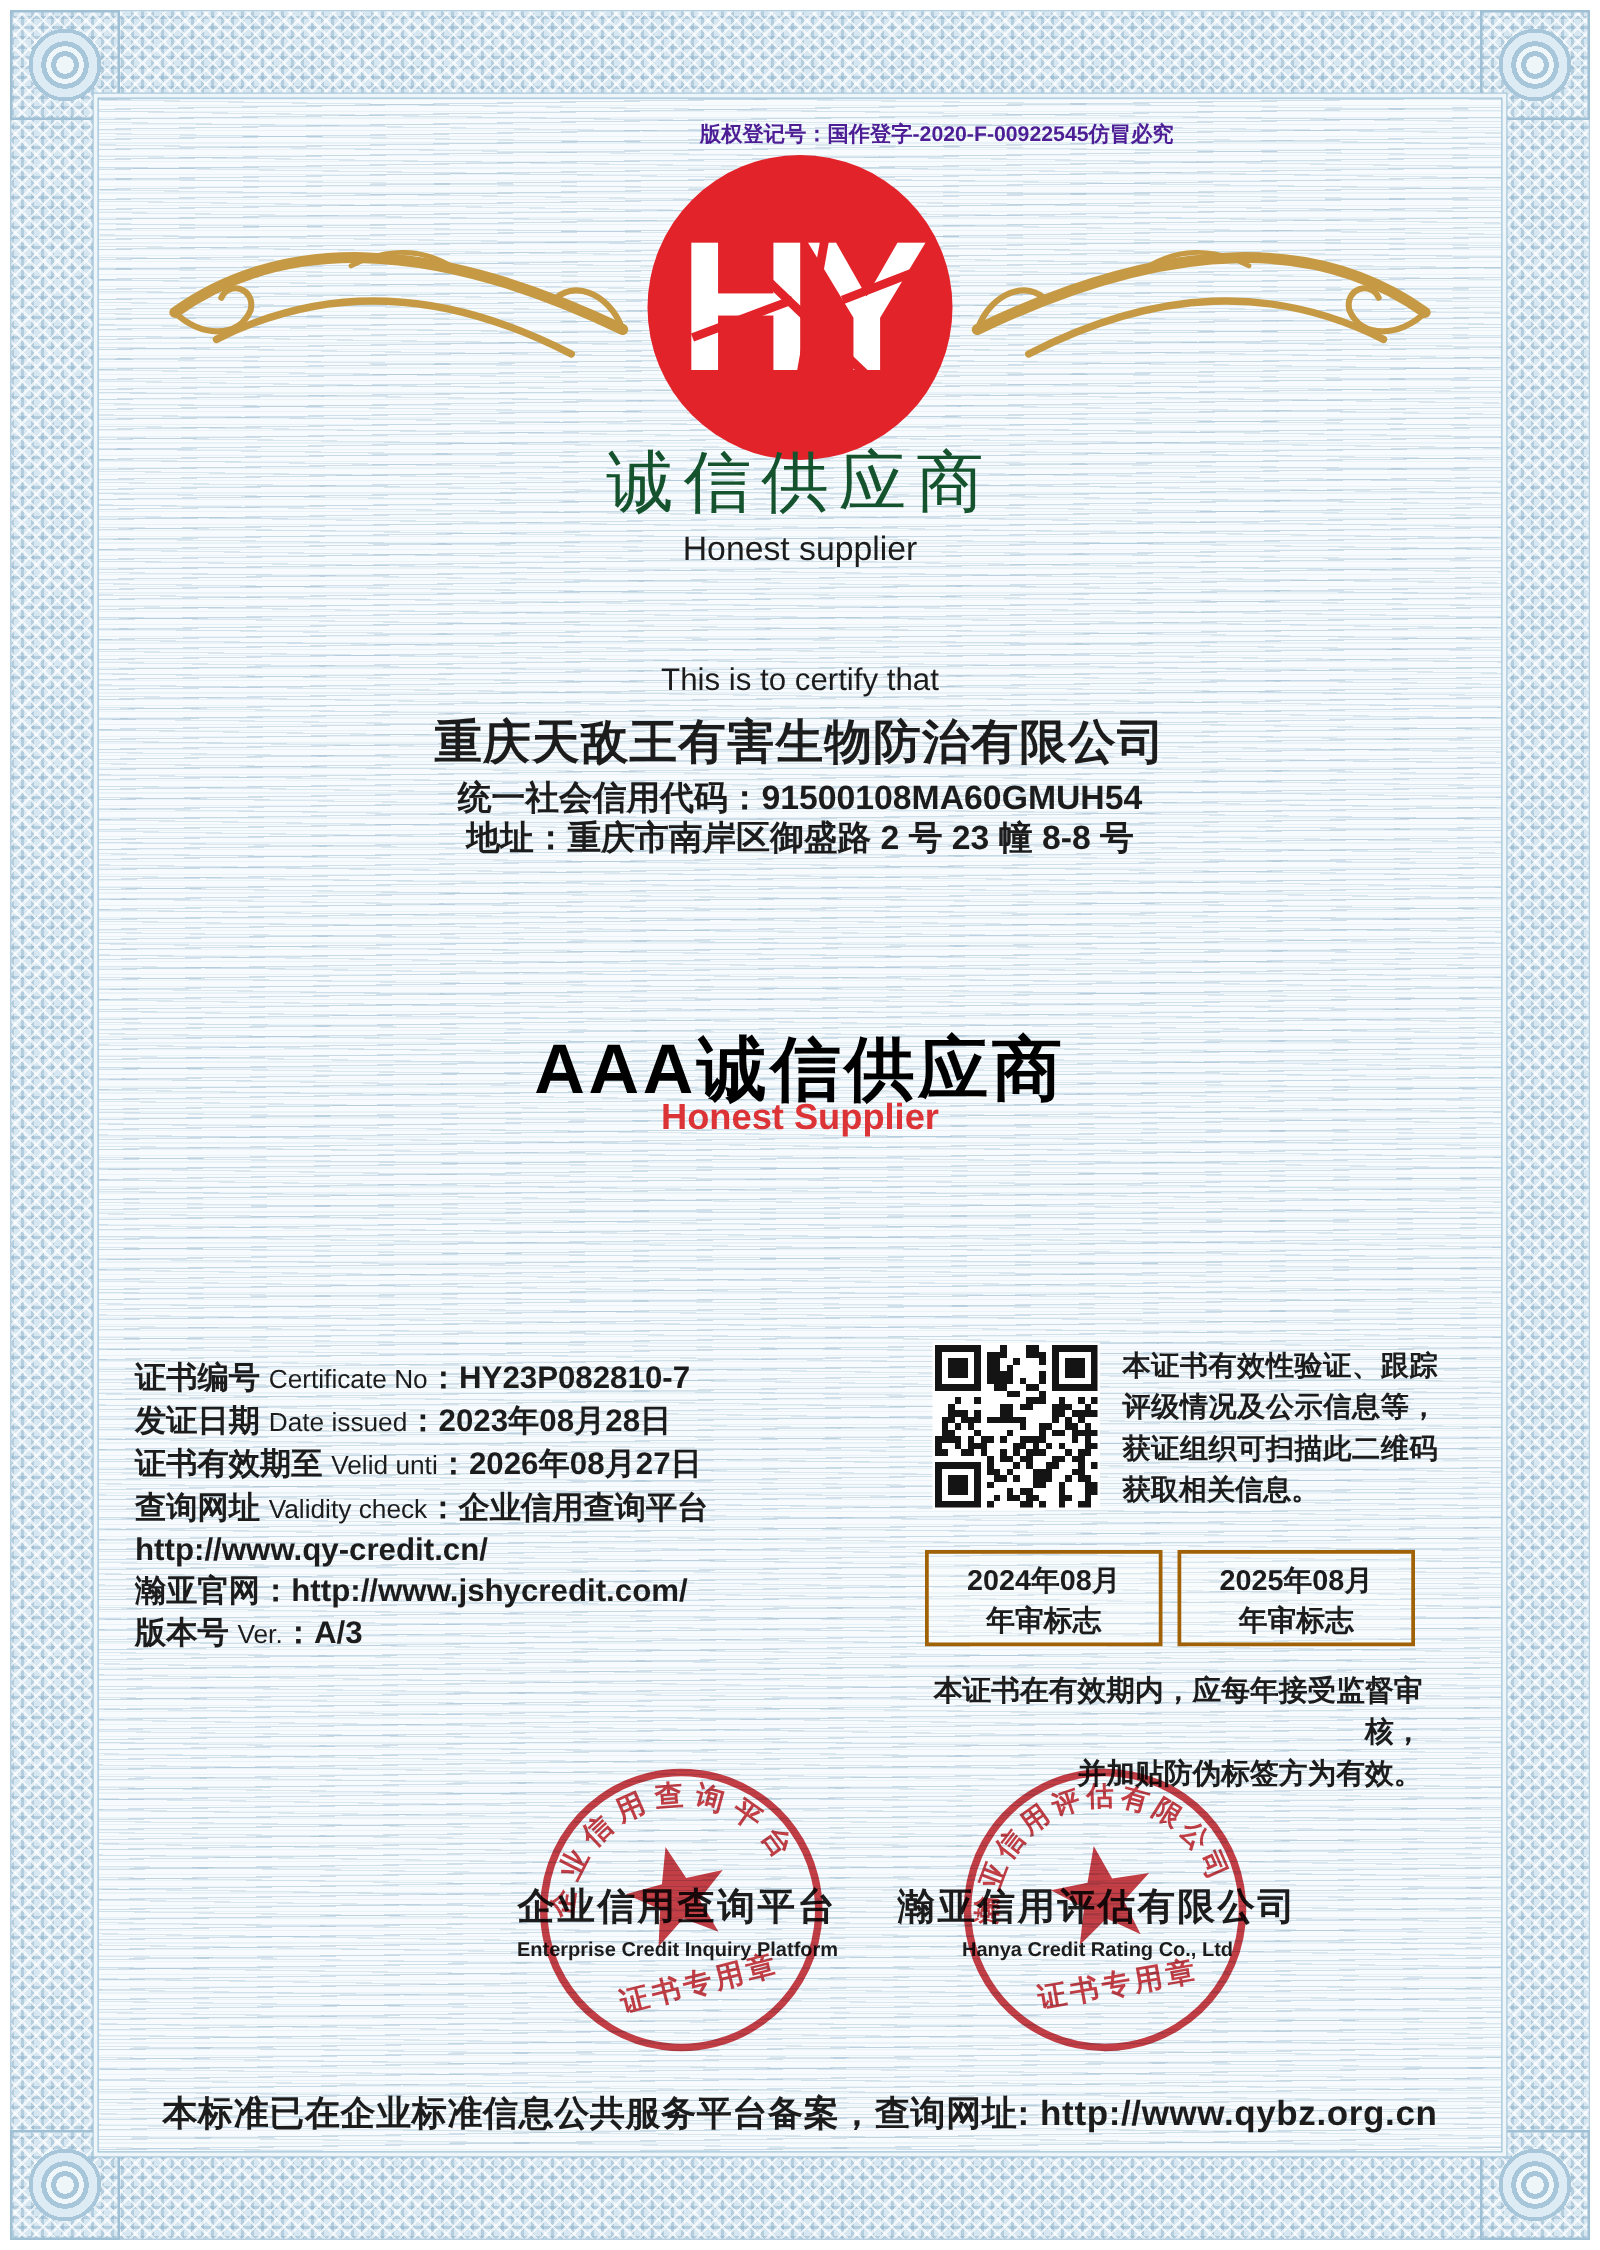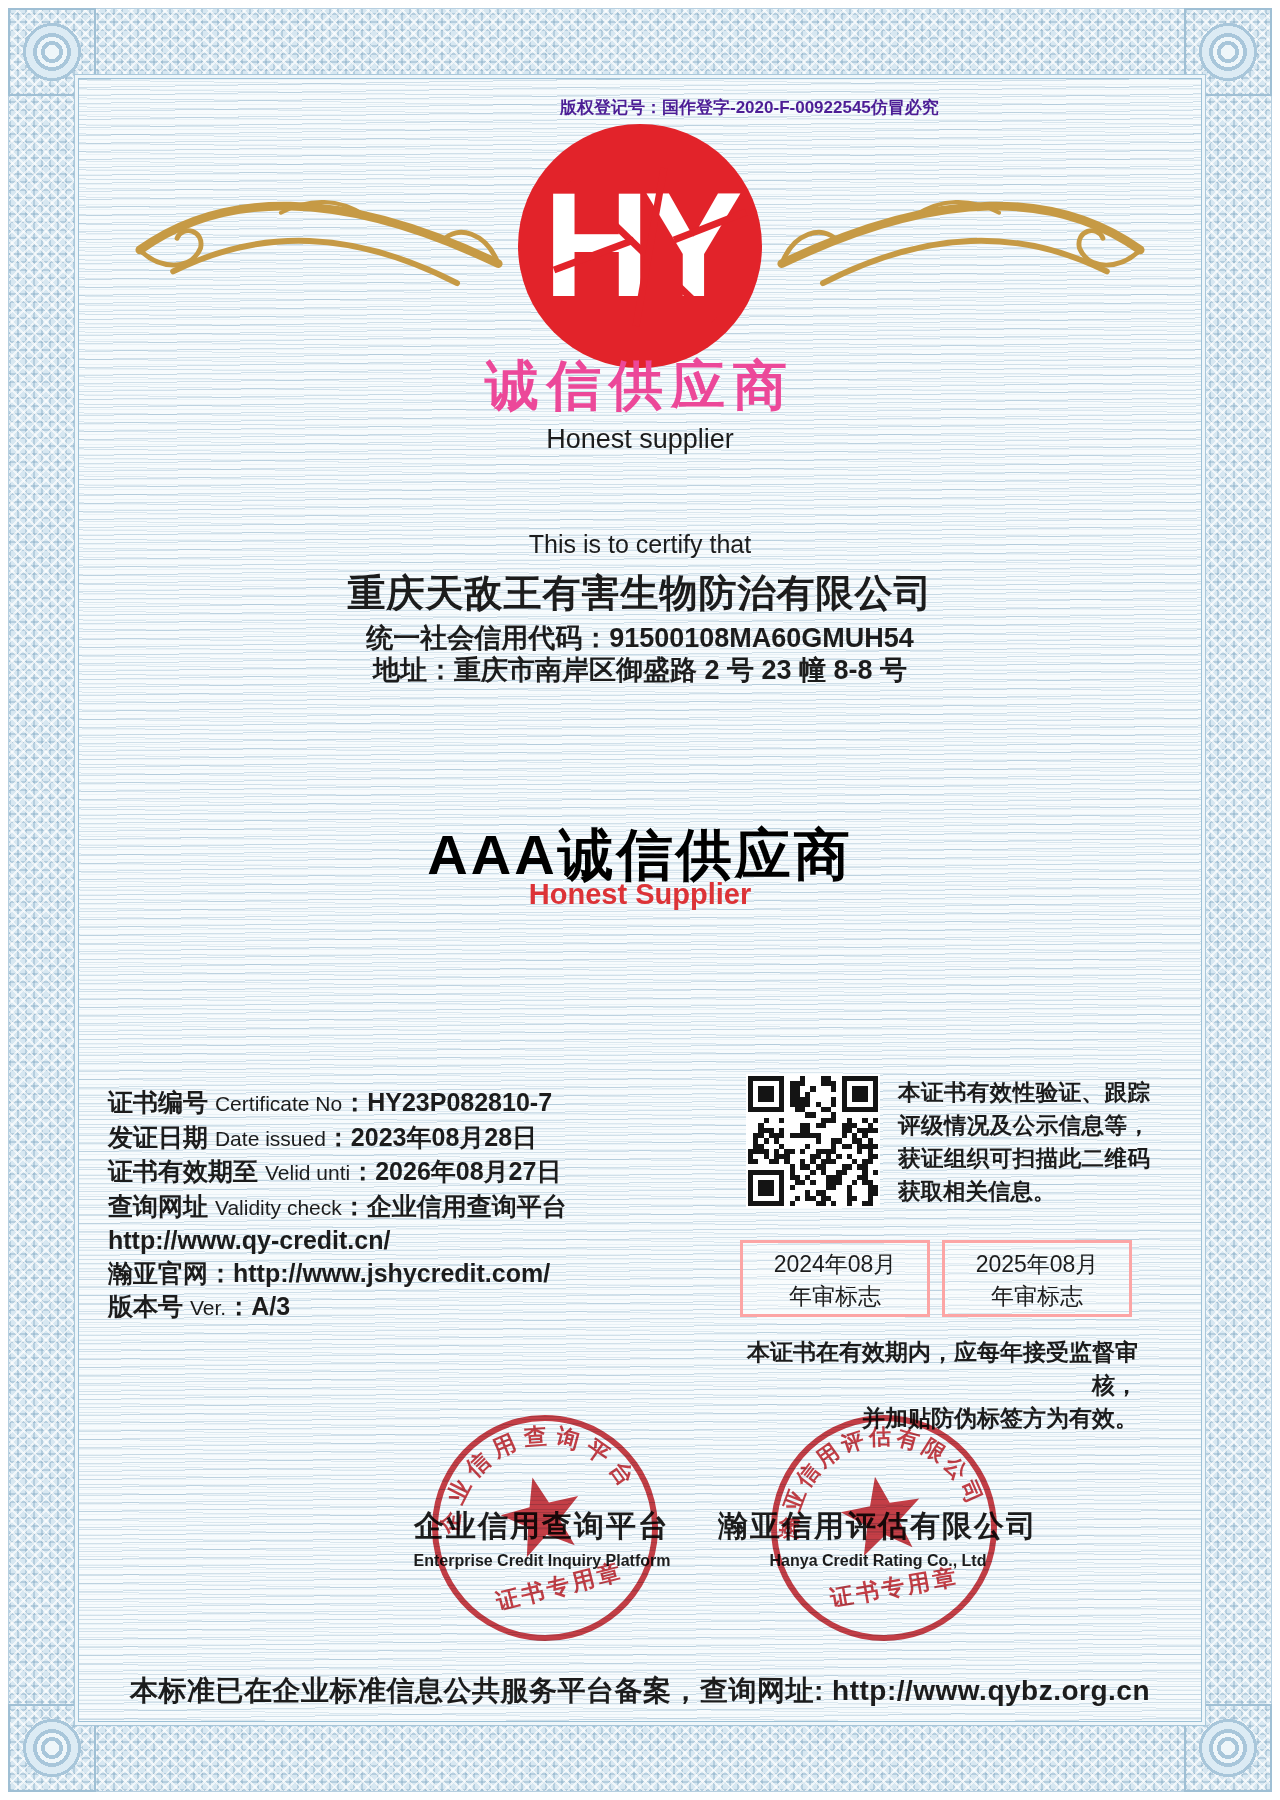--- a/index.html
+++ b/index.html
@@ -43,43 +43,43 @@
   .abs { position:absolute; }
   .ctr { left:0; width:1280px; text-align:center; }
 
   .copyright { top:96px; left:560px; font-size:17px; font-weight:600; color:#4c1d95; }
 
   .logo-wrap { top:120px; left:514px; width:252px; height:252px; }
   .flourish { top:172px; width:372px; height:150px; }
   .flourish.left { left:134px; }
   .flourish.right { right:134px; transform:scaleX(-1); }
 
-  .title-cn { top:350px; font-size:54px; font-weight:700; letter-spacing:8px; color:#ec4899; }
+  .title-cn { top:350px; font-size:54px; font-weight:400; letter-spacing:8px; color:#14532d; }
   .title-en { top:424px; font-size:27px; font-weight:500; }
   .certify-cn { top:488px; font-size:31px; font-weight:600; letter-spacing:4px; }
   .certify-en { top:530px; font-size:25px; font-weight:500; }
   .company    { top:568px; font-size:38px; font-weight:800; letter-spacing:1px; }
   .credit     { top:620px; font-size:27px; font-weight:600; }
   .address    { top:652px; font-size:27px; font-weight:600;text-align:center; }
 
   .rating-cn { top:818px; font-size:56px; font-weight:700; letter-spacing:3px; }
   .rating-en { top:878px; font-size:29px; font-weight:600; }
 
   .details { top:1086px; left:108px; width:580px; font-size:25px; }
   .d-line { line-height:32.6px; white-space:nowrap; }
   .lbl-cn { font-weight:600; }
   .lbl-en { font-size:21px; font-weight:500; }
   .val { font-weight:600; }
 
   .qr-box { top:1074px; left:746px; width:134px; height:134px; background:#fff; padding:2px; box-sizing:border-box; }
   .qr-box svg { width:100%; height:100%; display:block; }
   .qr-note { top:1076px; left:898px; width:252px; font-size:22.5px; line-height:33px; font-weight:600; text-align:justify; }
 
-  .audit-box { top:1240px; width:190px; height:77px; border:3px solid #fca5a5; box-sizing:border-box;
-               text-align:center; font-size:23px; font-weight:400; line-height:32px; padding-top:5px; background:rgba(255,255,255,.25); }
+  .audit-box { top:1240px; width:190px; height:77px; border:3px solid #a16207; box-sizing:border-box;
+               text-align:center; font-size:23px; font-weight:700; line-height:32px; padding-top:5px; background:rgba(255,255,255,.25); }
   .audit-box.b1 { left:740px; } .audit-box.b2 { left:942px; }
   .audit-note { top:1336px; left:740px; width:398px; text-align:right; font-size:23px; line-height:33px; font-weight:600; }
 
   .issuer { top:1506px; width:360px; text-align:center; }
   .issuer.left-org { left:362px; } .issuer.right-org { left:698px; }
   .issuer .cn { font-size:30px; font-weight:700; line-height:40px; letter-spacing:2px; }
   .issuer .en { font-size:16px; font-weight:700; line-height:30px; }
 
   .seal { width:236px; height:236px; opacity:.88; mix-blend-mode:multiply; }
   .seal.s1 { top:1410px; left:427px; transform:rotate(-14deg); }

